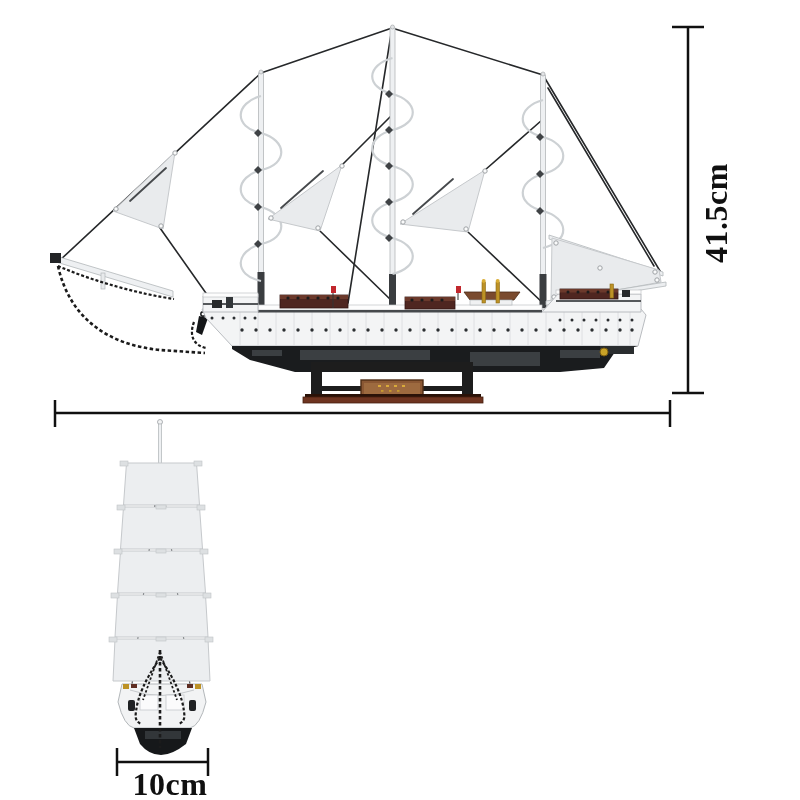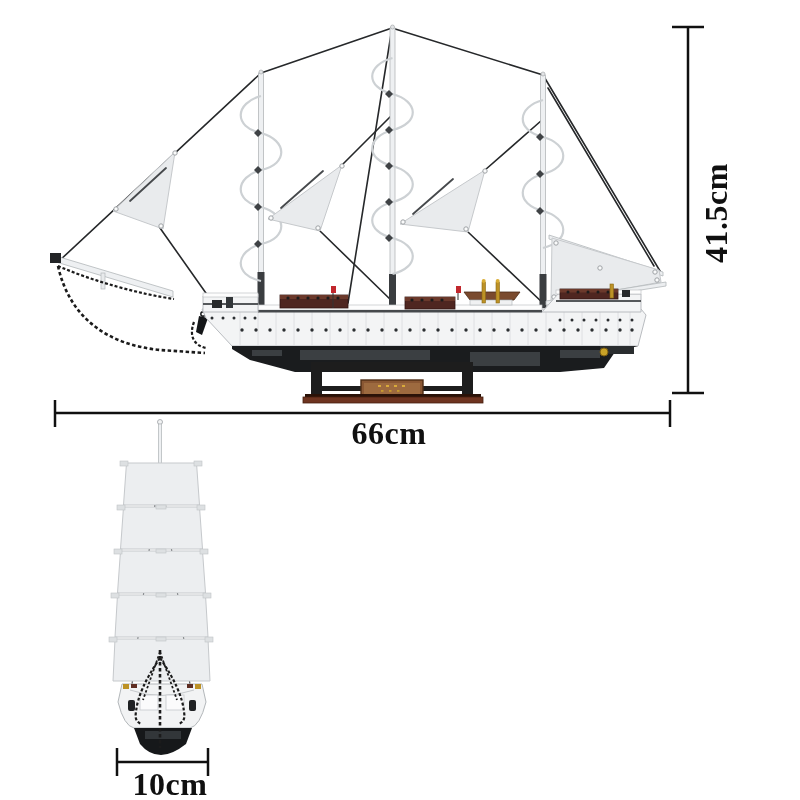--- a/index.html
+++ b/index.html
@@ -339,17 +339,16 @@
     <g>
       <line x1="117" y1="762" x2="208" y2="762"></line>
       <line x1="117" y1="748" x2="117" y2="776"></line>
       <line x1="208" y1="748" x2="208" y2="776"></line>
     </g>
   </g>
 </svg>
 
 <div class="dim-label vertical" style="left:716px;top:213px;">41.5cm</div>
 
-<div class="dim-label" style="left:389px;top:433px;">66cm</div>
 
 <div class="dim-label" style="left:170px;top:784px;">10cm</div>
 
 </div>
 
 </body></html>

